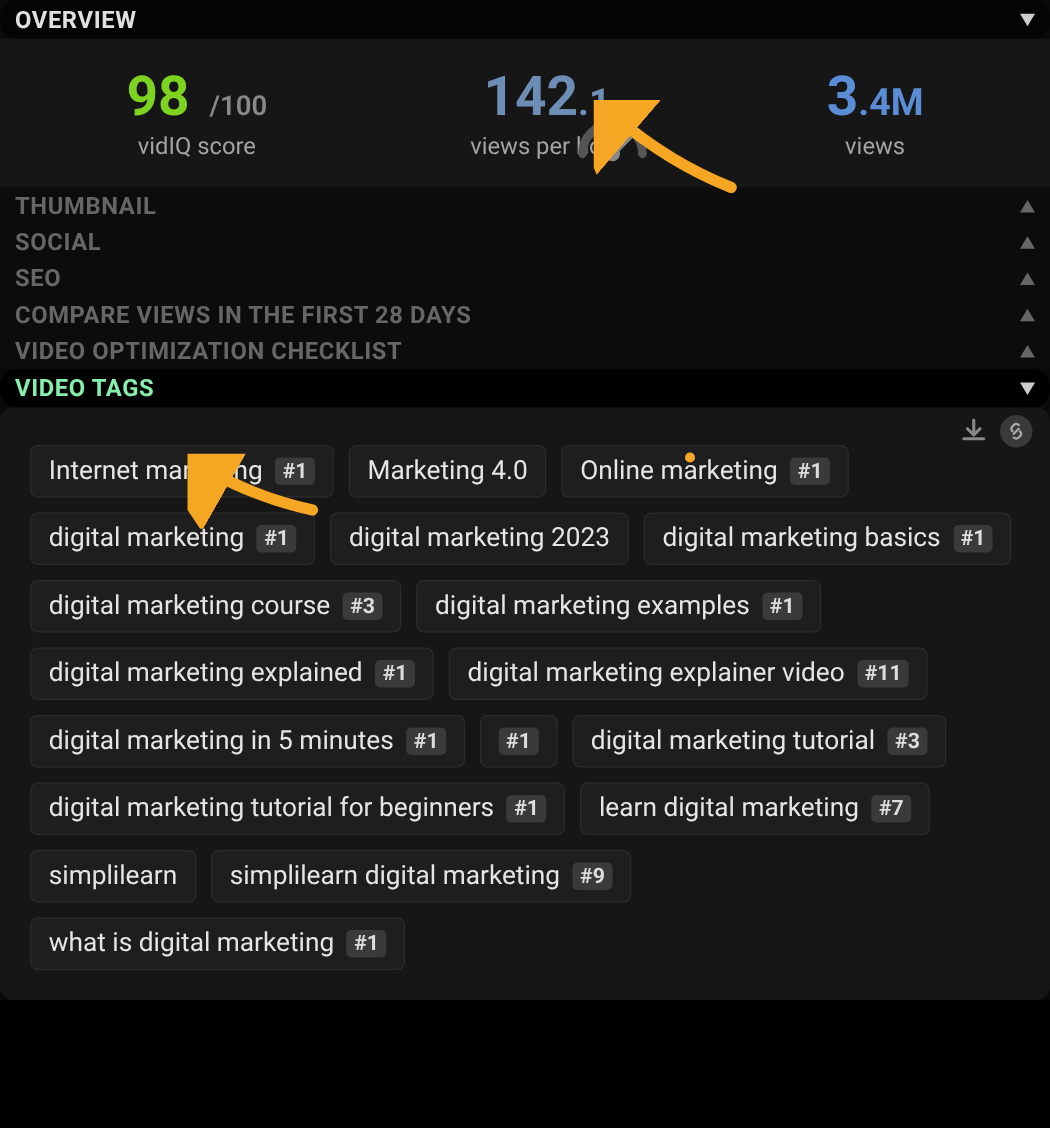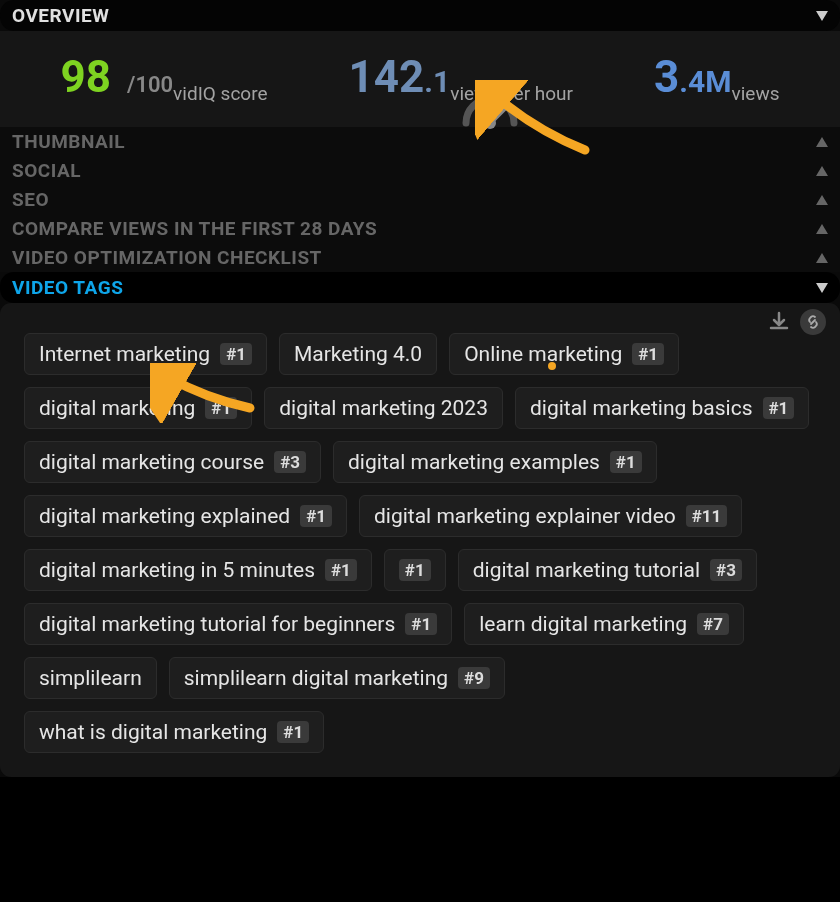--- a/index.html
+++ b/index.html
@@ -32,32 +32,33 @@
       letter-spacing: 0.5px;
       cursor: pointer;
       border-radius: 14px;
     }
     .section-header.overview {
       background: #040404;
       color: #e0e0e0;
     }
     .section-header.active {
       background: #000;
-      color: #0ea5e9;
+      color: #86efac;
     }
     .overview-stats {
       display: flex;
       justify-content: space-around;
       align-items: flex-start;
       padding: 24px 20px 22px;
       background: #161616;
     }
     .stat-block {
       display: flex;
-      align-items: flex-end;
+      flex-direction: column;
+      align-items: center;
     }
     .stat-value {
       font-size: 44px;
       font-weight: 700;
       line-height: 1;
       margin-bottom: 6px;
       display: flex;
       align-items: baseline;
     }
     .stat-value .main {

